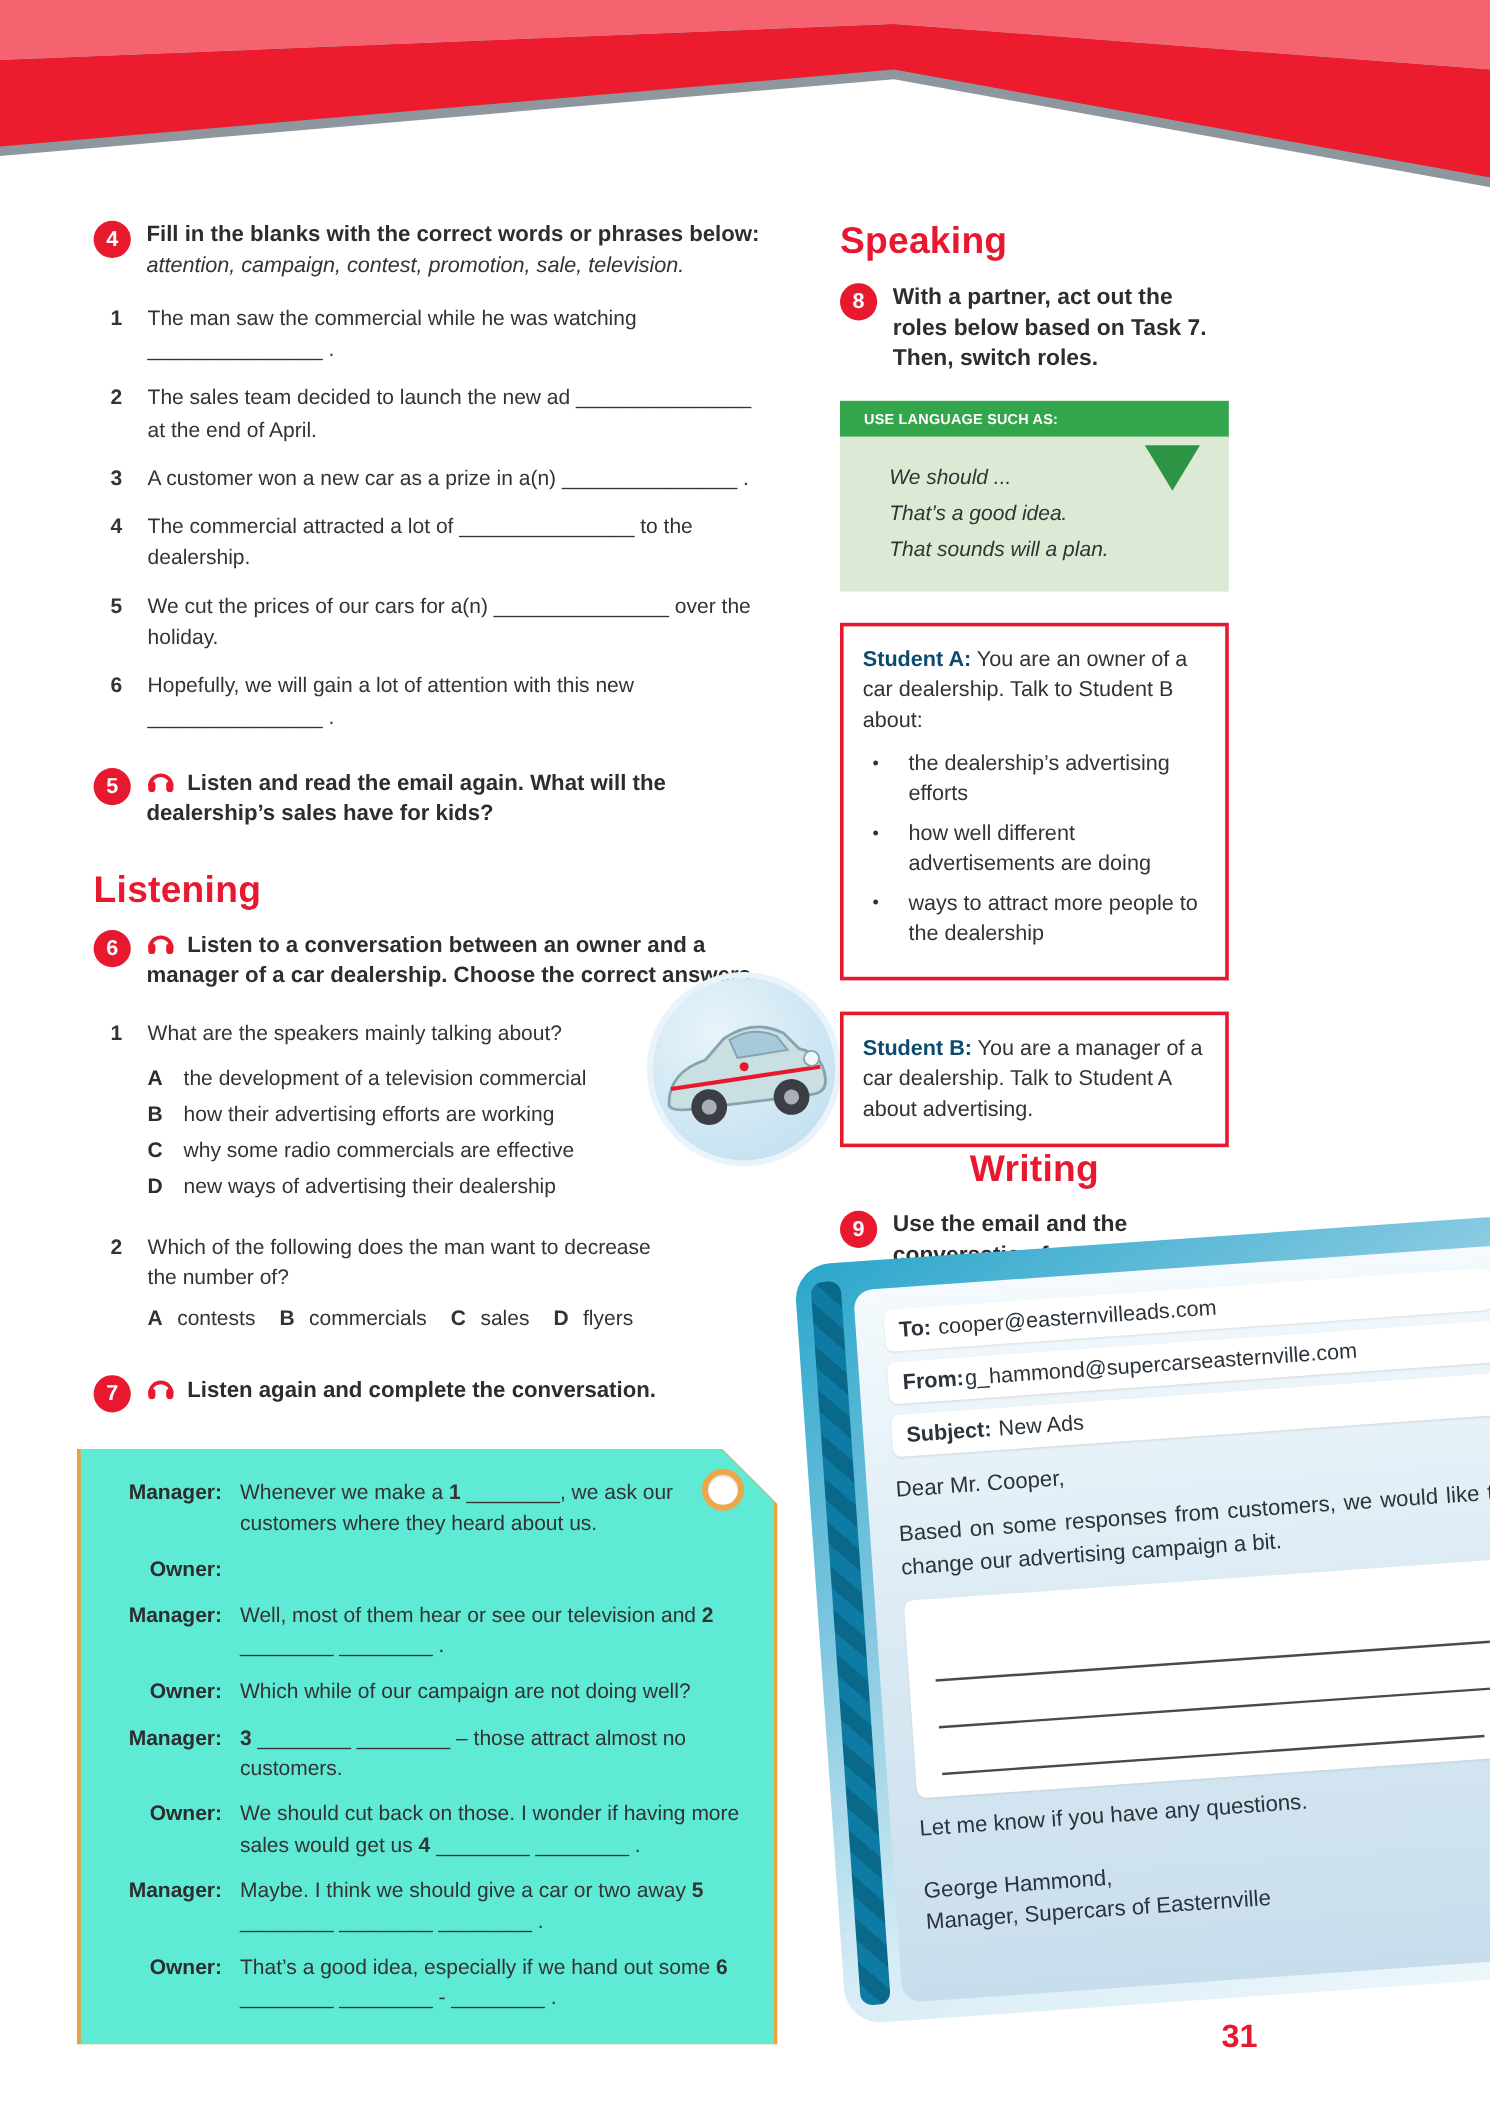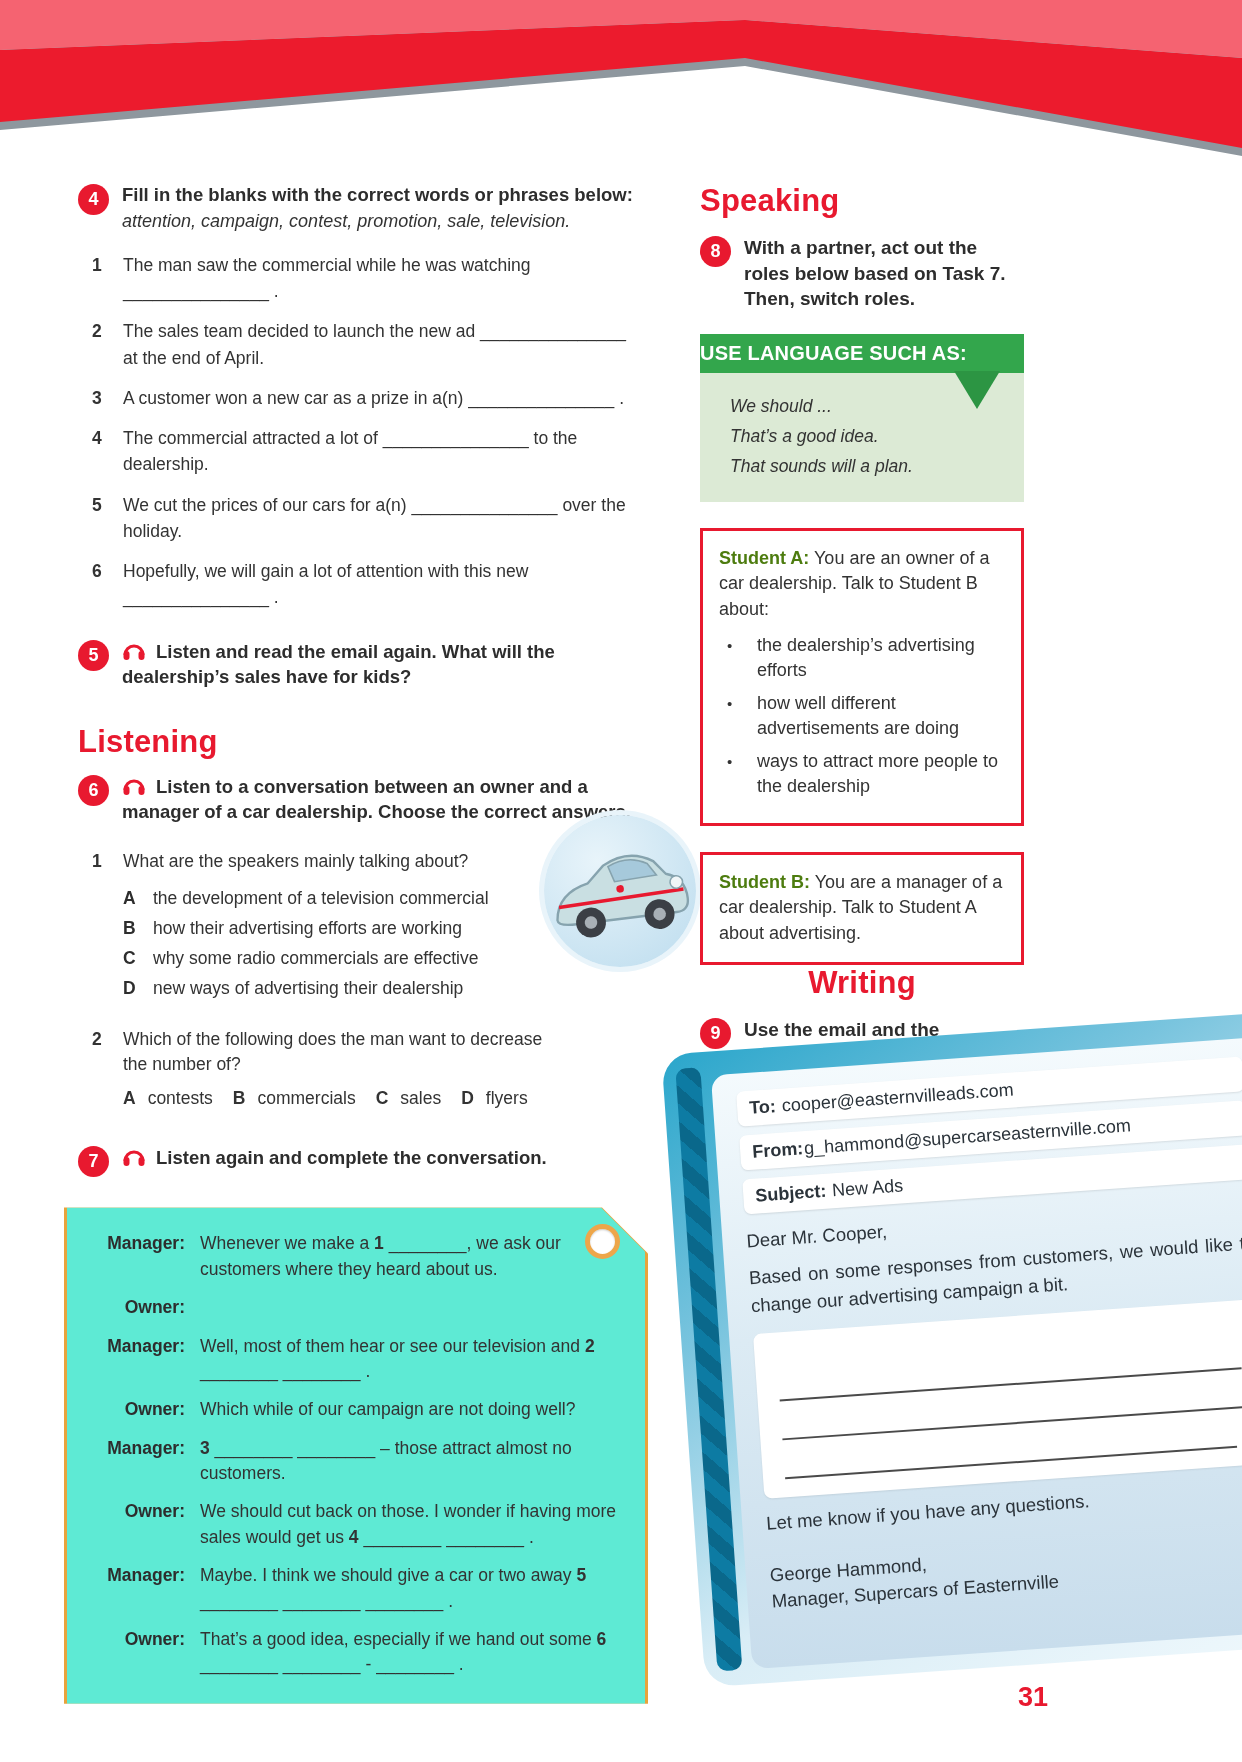--- a/index.html
+++ b/index.html
@@ -52,30 +52,30 @@
     background:#fff;border:5px solid #eda64a;box-shadow:inset 0 1px 2px rgba(0,0,0,.2);}
   .conv-row{display:grid;grid-template-columns:104px 1fr;gap:0 15px;margin-bottom:13px;
     font-size:17.5px;line-height:1.45;}
   .conv-speaker{font-weight:bold;text-align:right;color:#2d2d2d;}
   .conv-text b{font-weight:bold;}
   
   .col-right{position:absolute;left:700px;top:183px;width:324px;}
   .col-right .task{margin-top:16px;}
   .col-right .task-text{font-size:19px;}
   .green-box{position:relative;margin-top:22px;}
-  .green-head{background:#33a64c;color:#fff;font-weight:bold;font-size:20px;
-    padding:8px 0;letter-spacing:.2px;}
+  .green-head{background:#33a64c;color:#fff;font-weight:bold;font-size:12px;
+    padding:8px 20px;letter-spacing:.2px;}
   .green-body{background:#dcead5;padding:14px 12px 16px 30px;}
-  .green-body .phrase{font-style:italic;font-size:17.5px;margin:9px 0;color:#333;}
+  .green-body .phrase{font-style:italic;font-size:17.5px;margin:9px 11px;color:#333;}
   .green-tri{position:absolute;right:24px;top:37px;width:0;height:0;
     border-left:23px solid transparent;border-right:23px solid transparent;
     border-top:38px solid #2c9543;}
   .student-box{margin-top:26px;border:3px solid #e8192f;background:#fff;
     padding:15px 16px 16px;font-size:18px;line-height:1.42;color:#333;}
-  .student-label{color:#4d7c0f;font-weight:bold;}
+  .student-label{color:#0c4a6e;font-weight:bold;}
   .bullets{margin-top:10px;}
   .bullet-row{display:flex;gap:22px;margin:7px 0 7px 8px;}
   .bullet-dot{flex:0 0 8px;font-size:15px;line-height:1.7;}
   .writing-h{margin-top:40px;text-align:center;}
   
   .email{position:absolute;left:664px;top:1052px;width:616px;height:634px;z-index:1;
     transform:rotate(-4deg);transform-origin:40px 40px;border-radius:30px;
     background:linear-gradient(150deg,#2aa6cb,#79c4de 30%,#d9edf6 62%,#eff8fc);}
   .email-band{position:absolute;left:13px;top:15px;bottom:15px;width:25px;border-radius:10px;
     background:repeating-linear-gradient(45deg,#0d7ba3 0 13px,#0a688b 13px 26px);}

